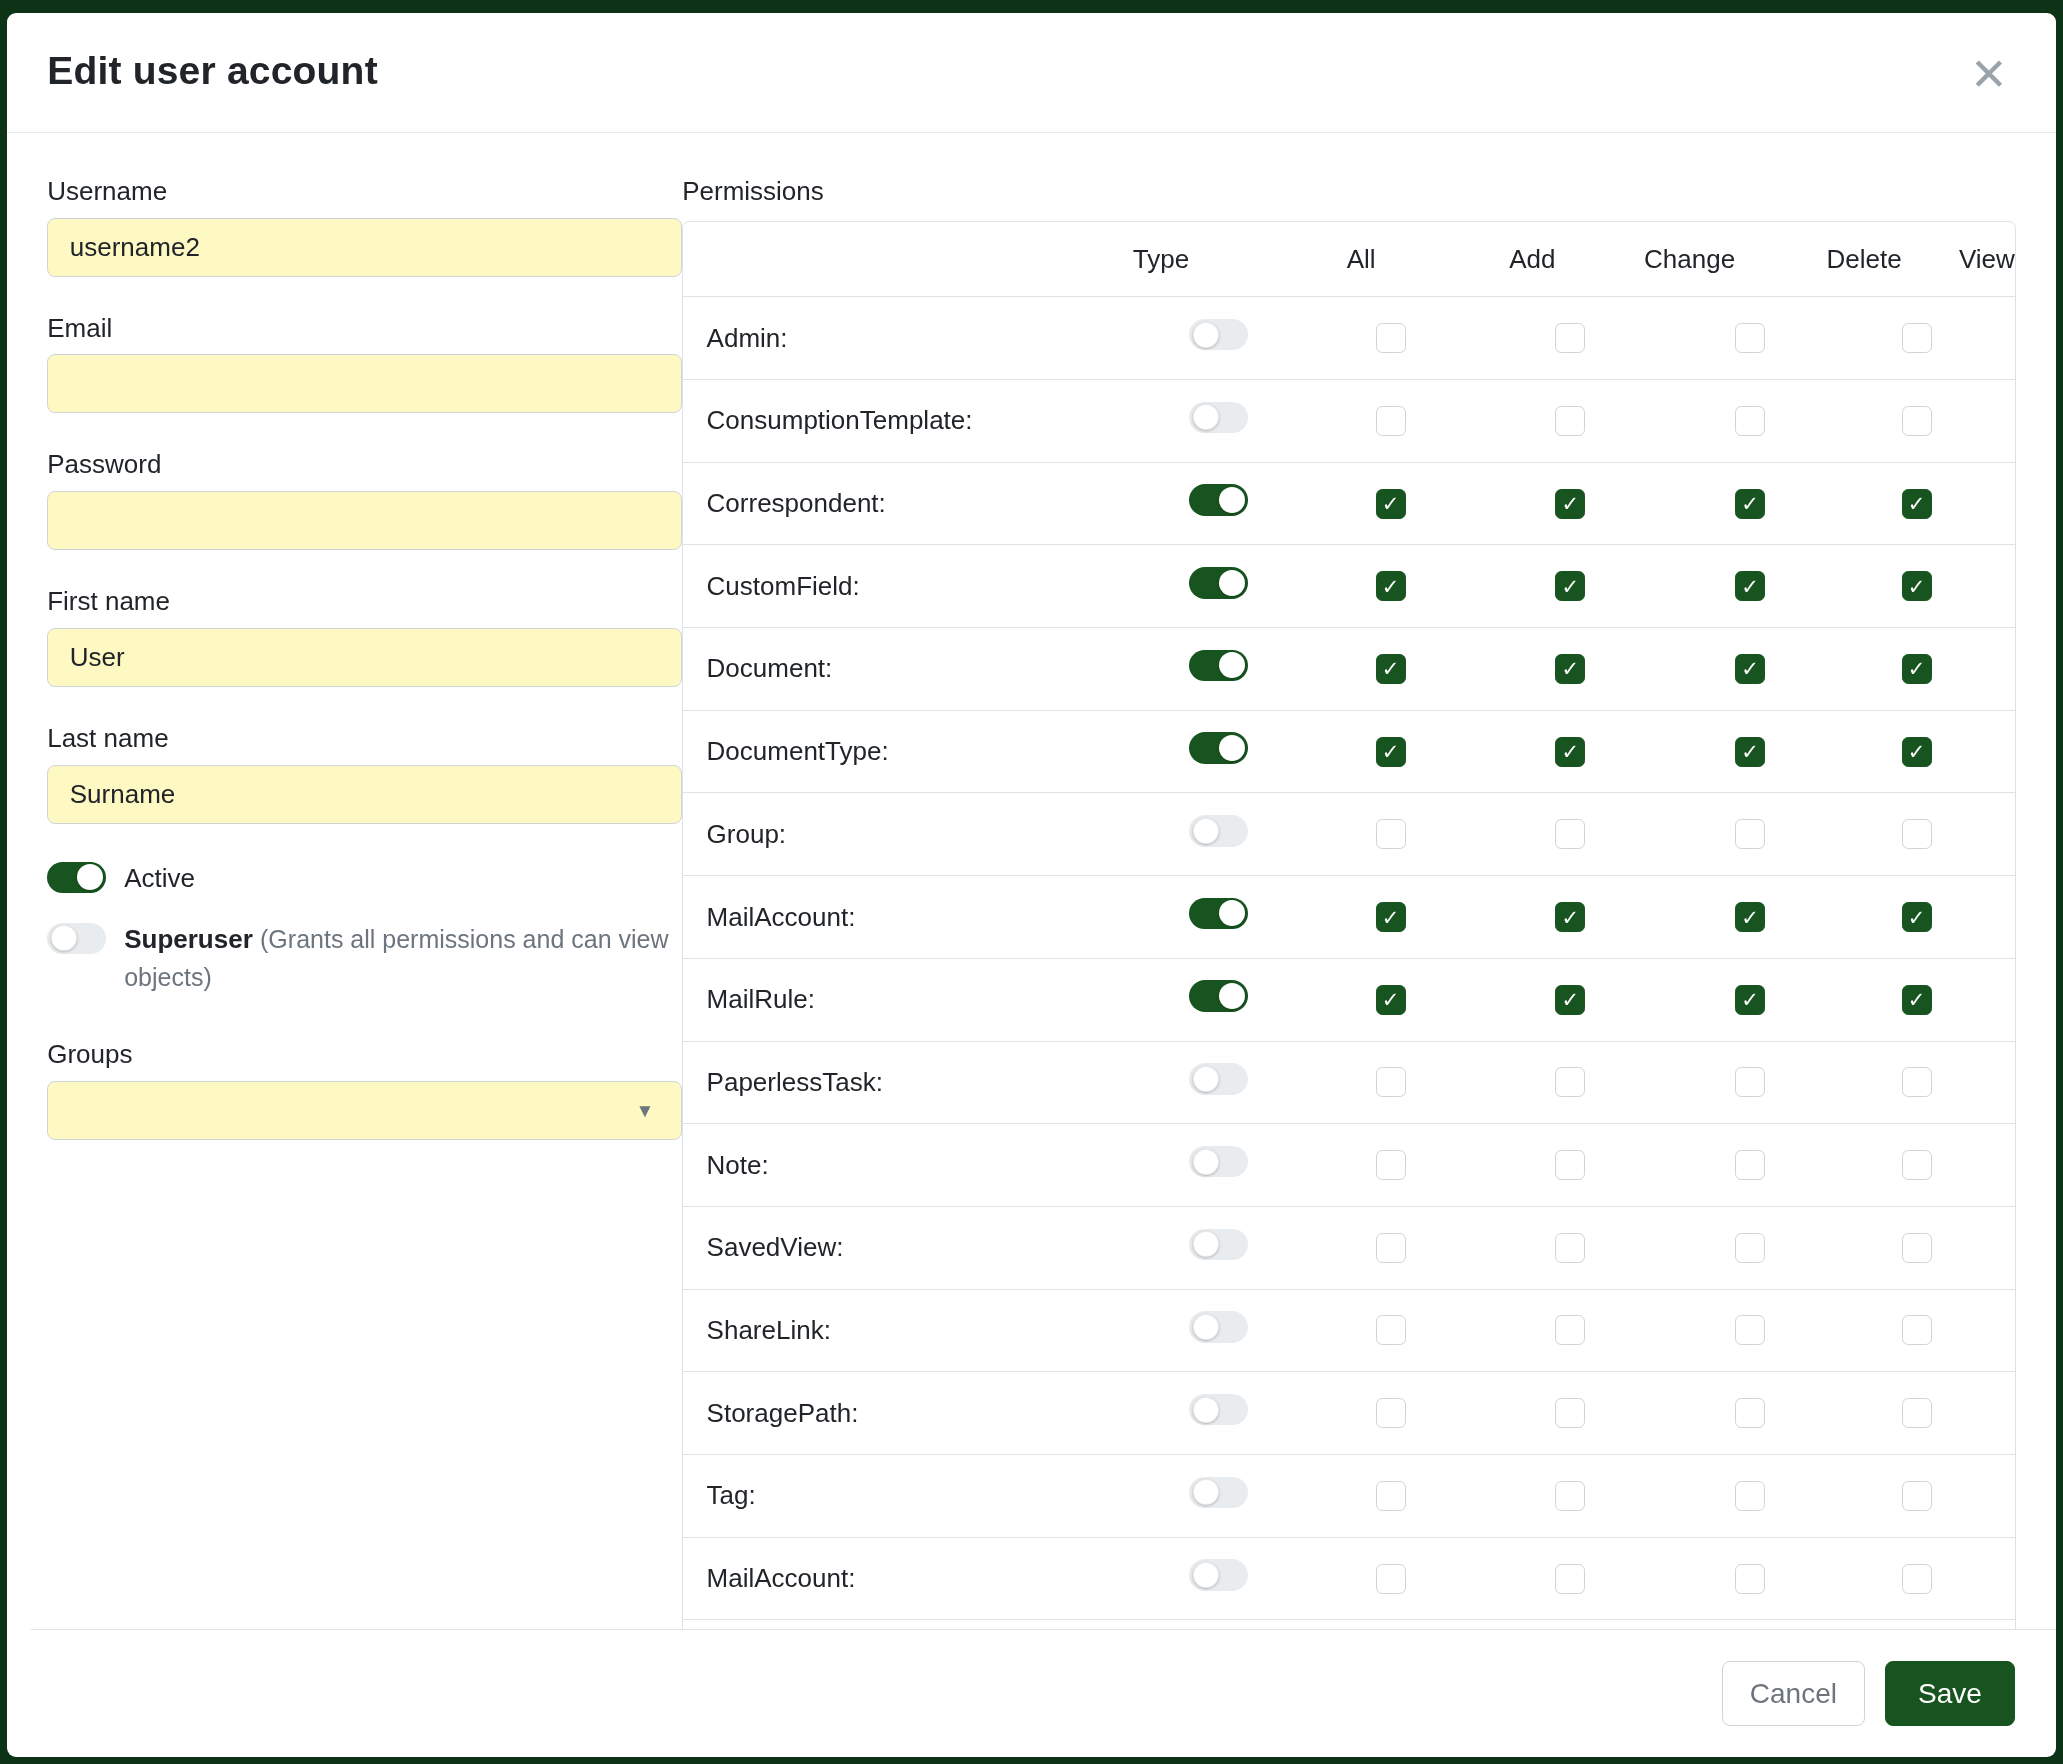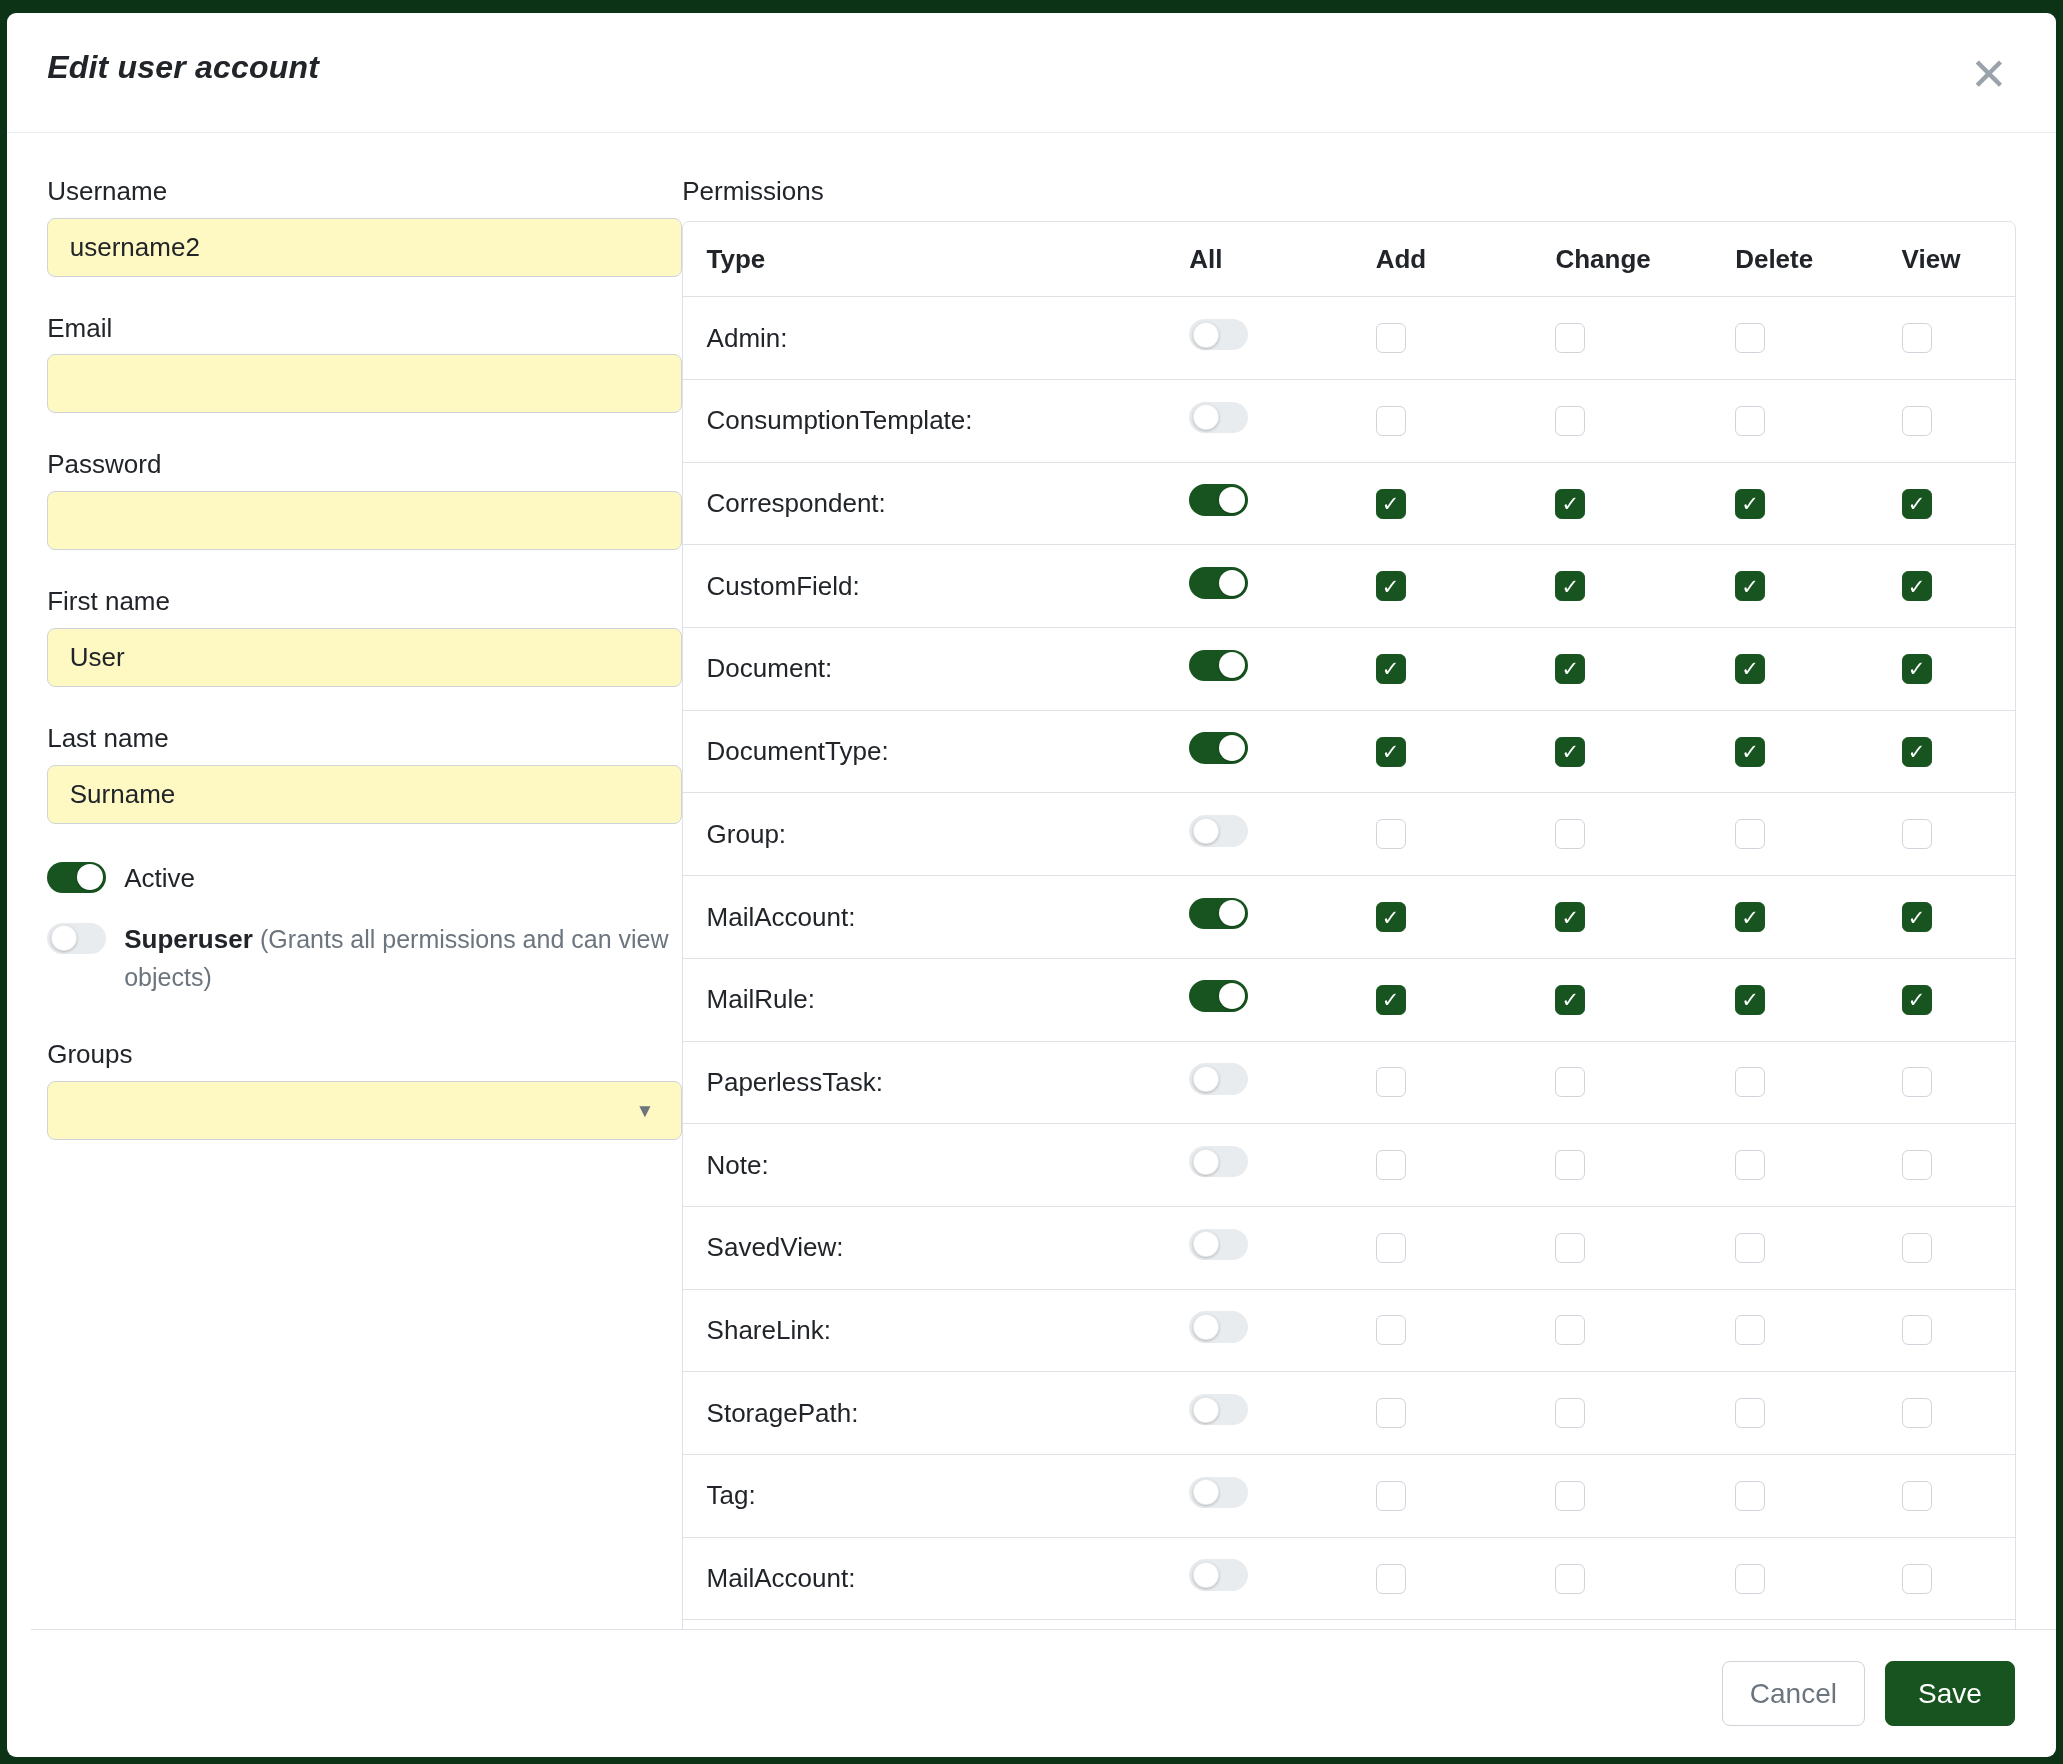--- a/index.html
+++ b/index.html
@@ -29,24 +29,23 @@
   }
   
   .modal-header{
     display:flex;
     align-items:flex-start;
     justify-content:space-between;
     padding:36px 41px 31px 40px;
     border-bottom:0.9px solid #e9ecef;
   }
   .modal-title{
-    font-size:32px;
+    font-size:39px;
     font-weight:700;
     letter-spacing:0.2px;
-    font-style:italic;
   }
   .close-btn{
     background:none;border:none;cursor:pointer;
     font-size:45px;
     line-height:1;
     color:#9aa3ab;
     font-weight:300;
     padding:3.6px 7.2px;
   }
   
@@ -138,22 +137,22 @@
   }
   table.perm{
     width:100%;
     border-collapse:separate;
     border-spacing:0;
     border:0.9px solid var(--border);
     border-radius:7.2px;
     font-size:26px;
   }
   table.perm th{
-    font-weight:700;
-    text-align:left;
+    font-weight:400;
+    text-align:right;
     padding:21.6px 0 21.6px 0;
     border-bottom:0.9px solid var(--border);
   }
   table.perm th:first-child{padding-left:23.4px;width:38%;}
   table.perm th:nth-child(2){width:14%;}
   table.perm th:nth-child(3){width:13.5%;}
   table.perm th:nth-child(4){width:13.5%;}
   table.perm th:nth-child(5){width:12.5%;}
   table.perm td{
     padding:21.6px 0;

